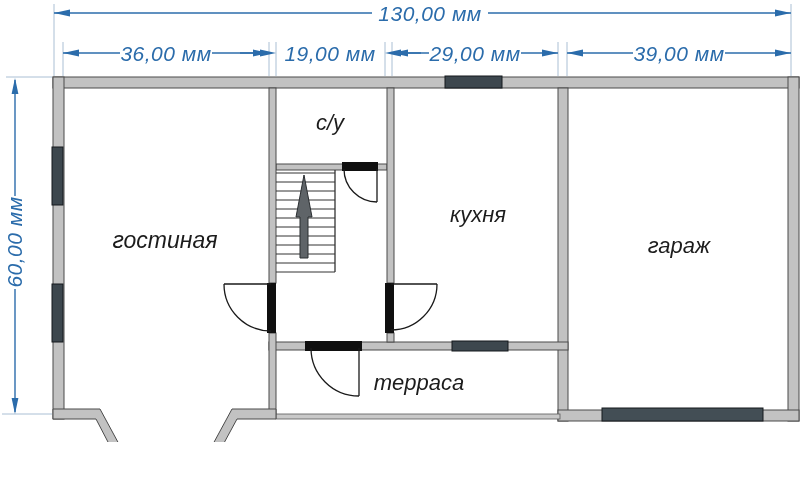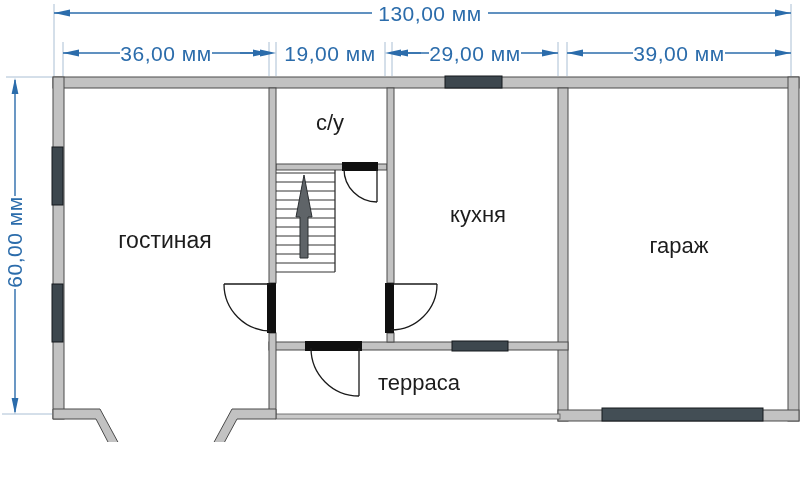--- a/index.html
+++ b/index.html
@@ -1,17 +1,17 @@
 <!DOCTYPE html>
 <html><head>
 <meta charset="utf-8">
 <style>
   html,body{margin:0;padding:0;background:#ffffff;}
   .stage{position:relative;width:800px;height:442px;background:#ffffff;overflow:hidden;
-         font-family:"Liberation Sans",sans-serif;}
+         font-family:"Liberation Sans",sans-serif;font-style:italic;}
   svg{display:block;}
   .ext{stroke:#aabfd4;stroke-width:1;}
   .dim{stroke:#2b6cab;stroke-width:1.4;}
   .dimarrow{fill:#2b6cab;stroke:none;}
   .dimtext{fill:#2b6cab;font-size:21px;letter-spacing:0.5px;}
   .wall{fill:#c2c2c2;stroke:#4a4a4a;stroke-width:1;}
   .wall-thin{fill:#c9c9c9;stroke:#5a5a5a;stroke-width:0.8;}
   .window{fill:#3d474e;stroke:#15191c;stroke-width:1;}
   .garagedoor{fill:#434e55;stroke:#15191c;stroke-width:1;}
   .jamb{fill:#0f0f0f;stroke:none;}

